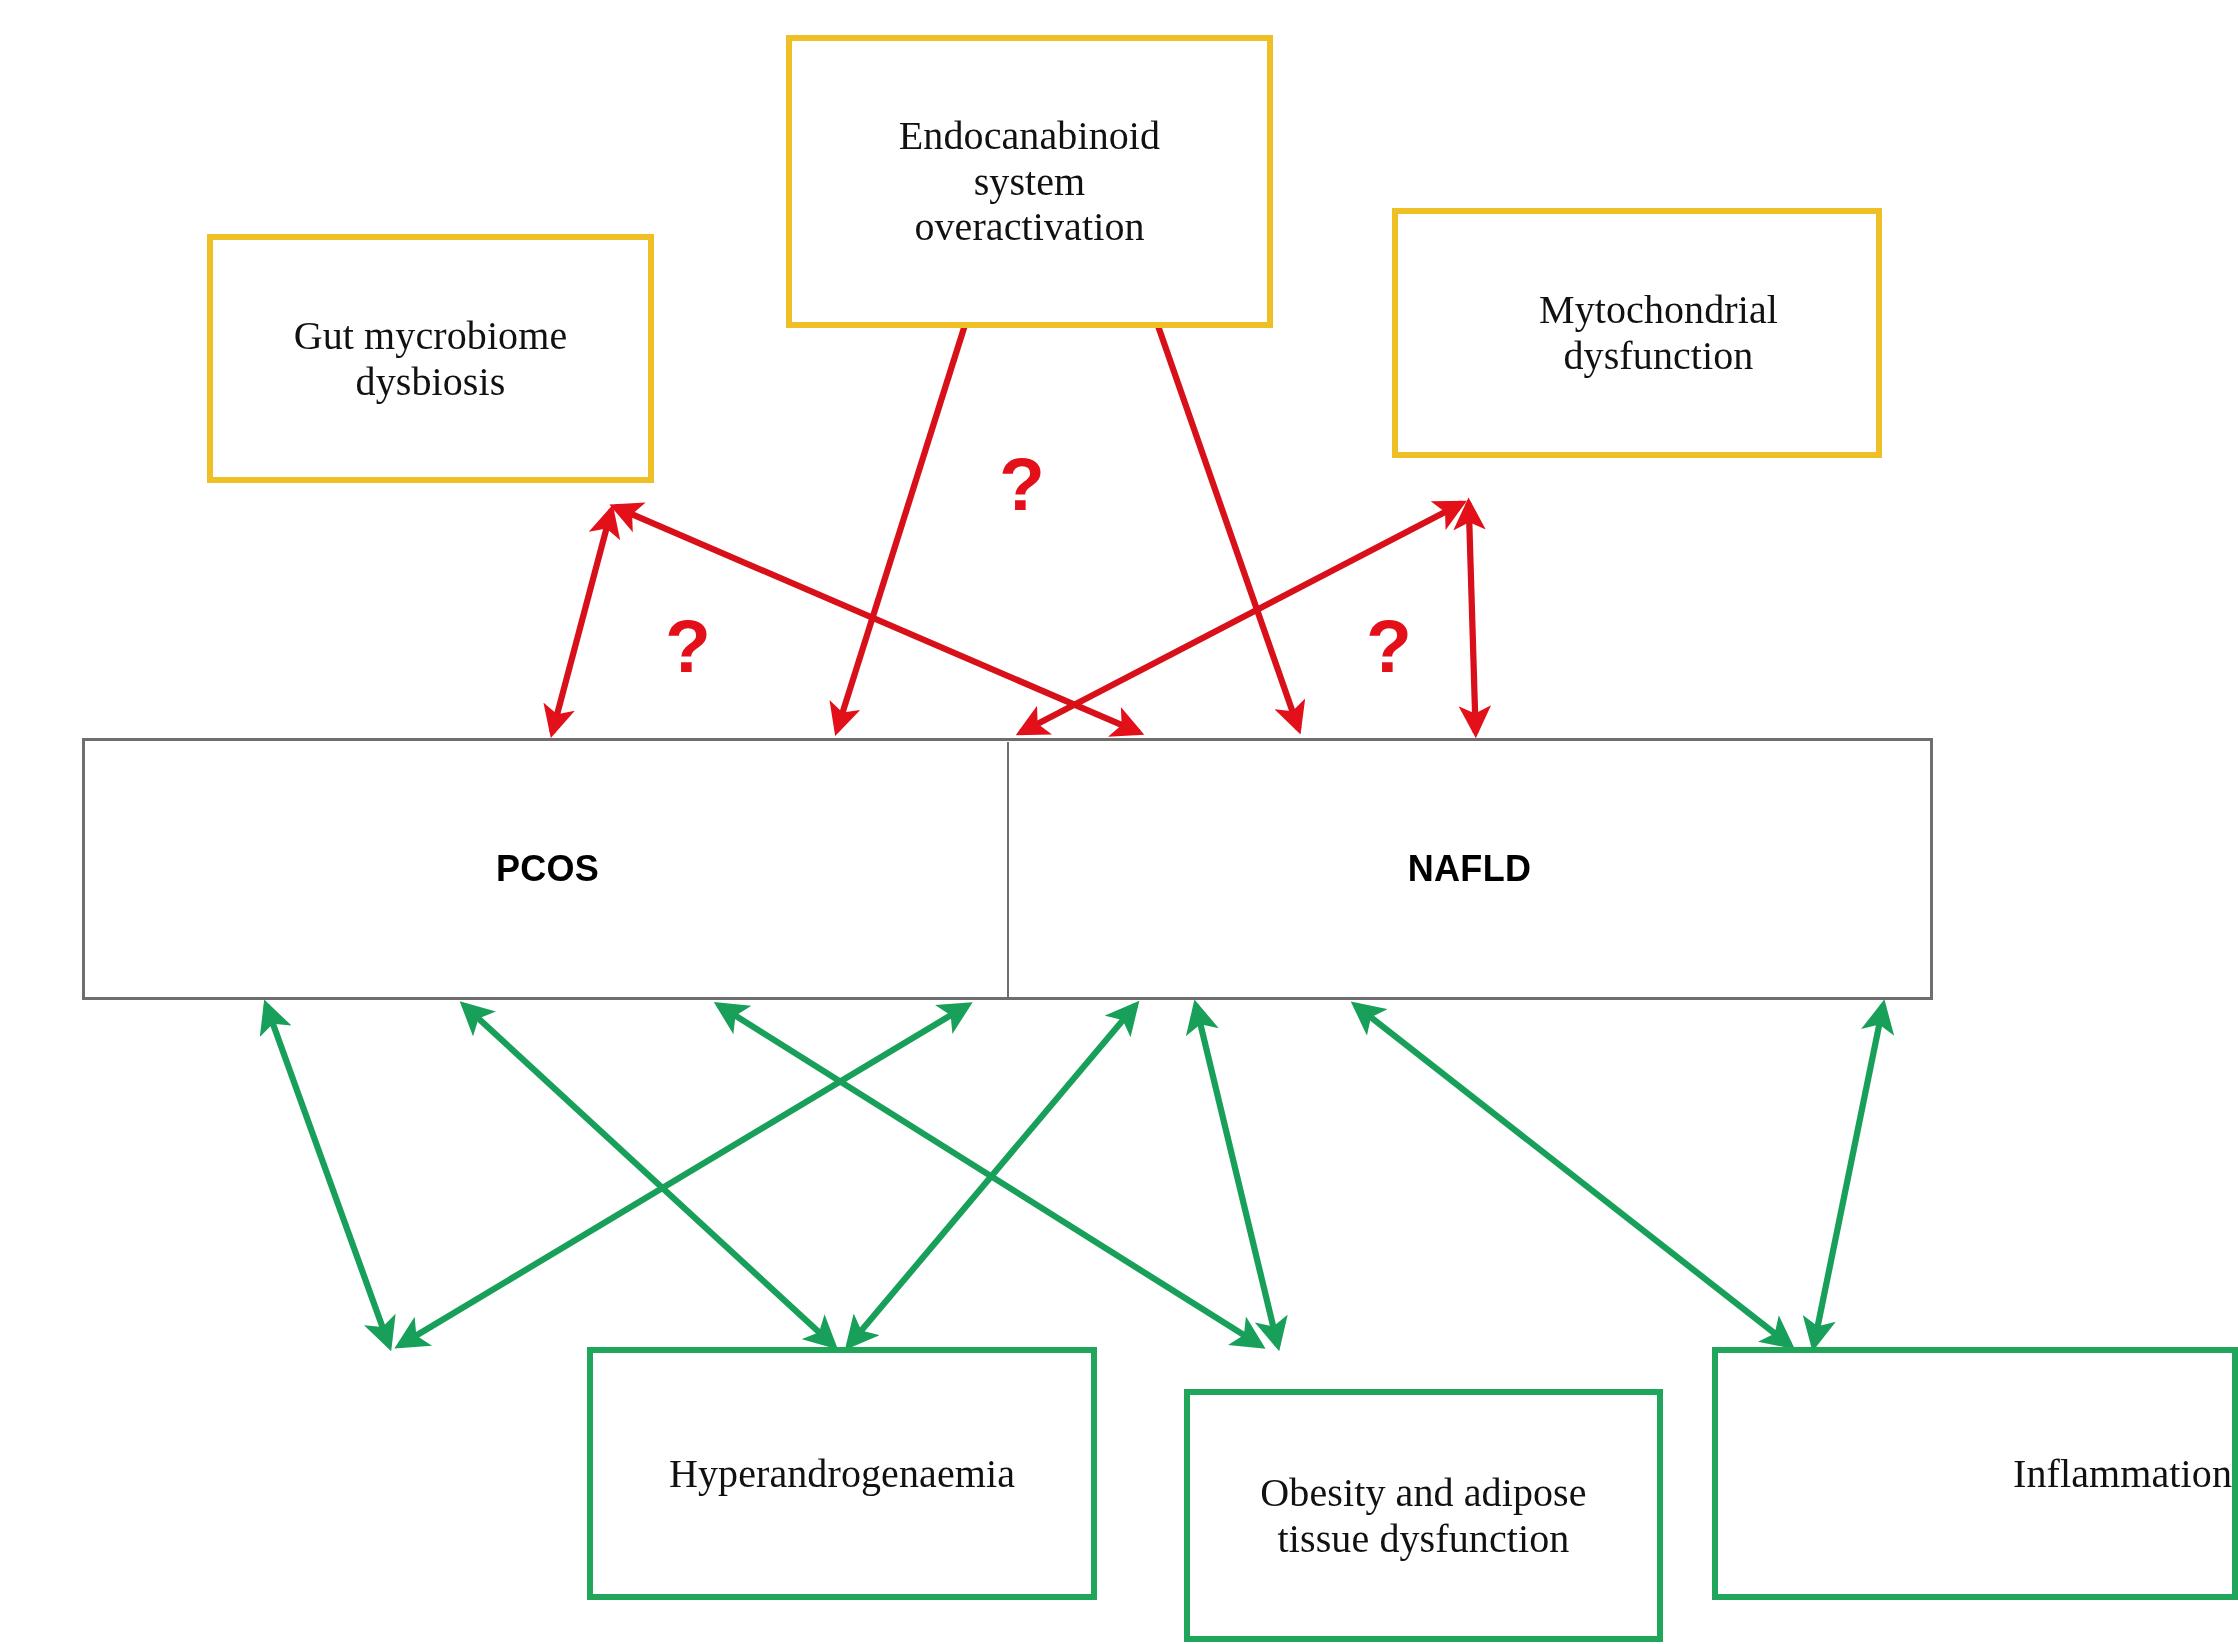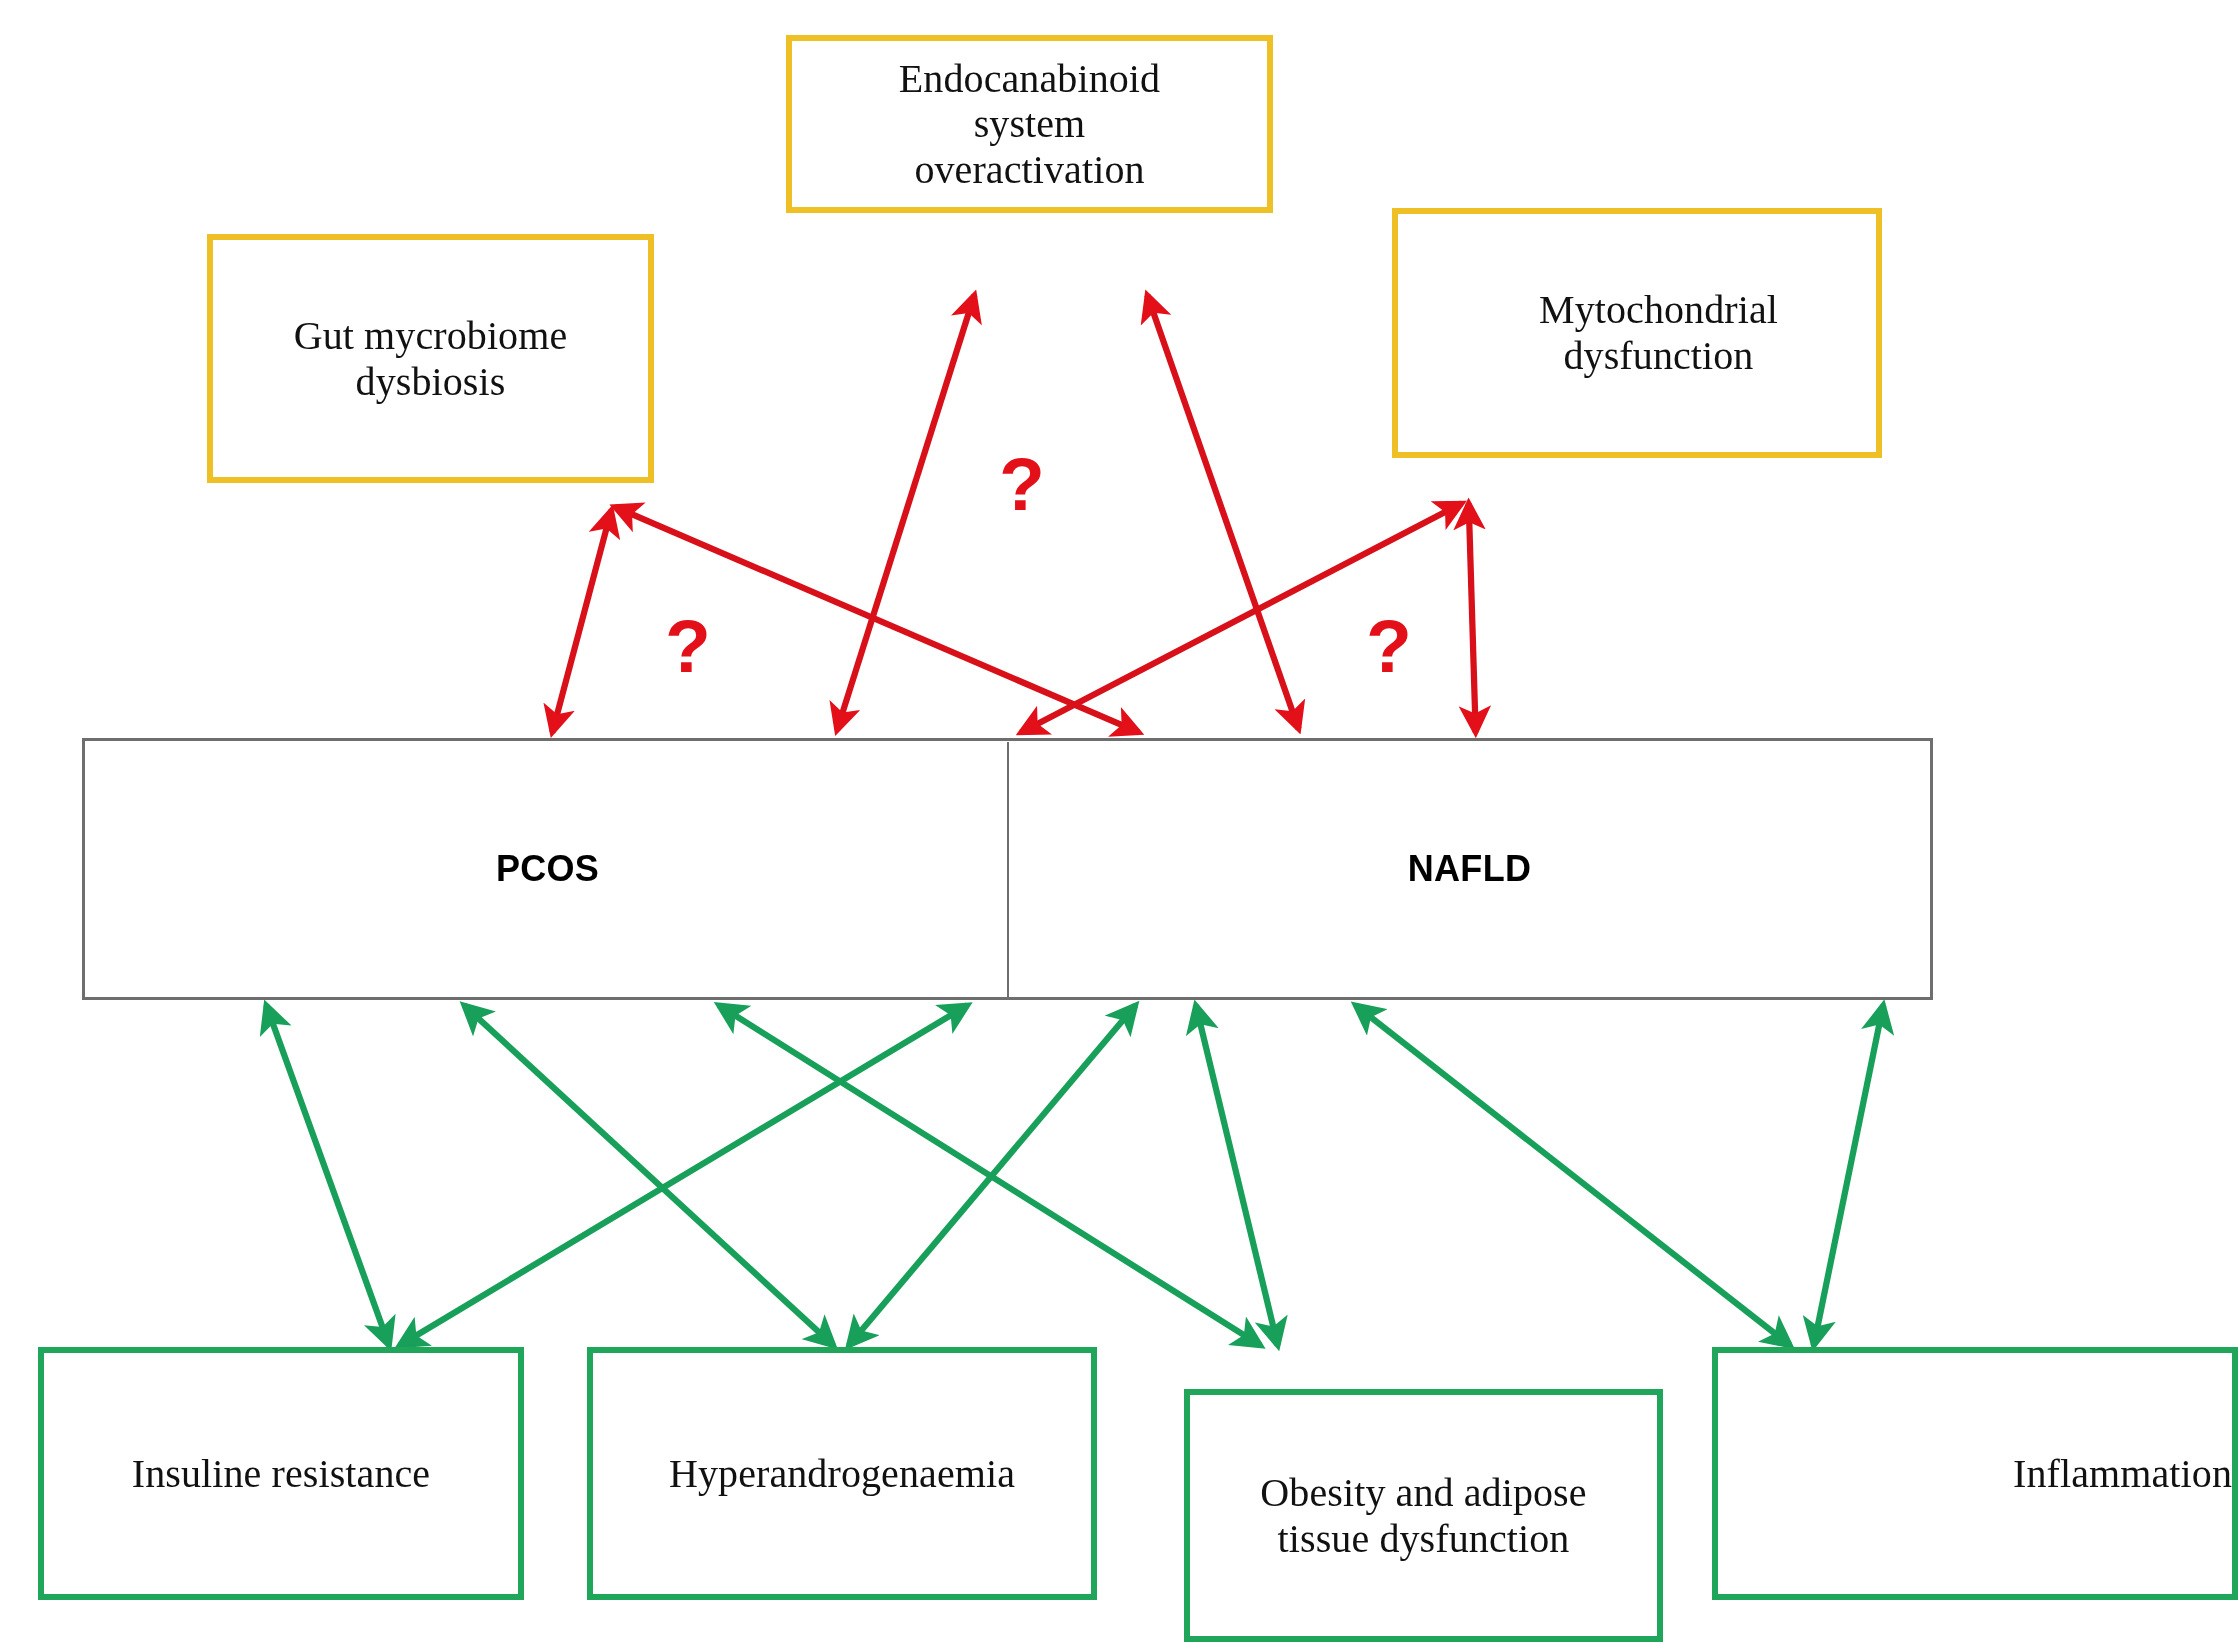--- a/index.html
+++ b/index.html
@@ -71,21 +71,21 @@
     </g>
   </svg>
 
   <div class="box box-yellow" style="left:207px;top:234px;width:447px;height:249px;">
     <div class="box-label">
       <span>Gut mycrobiome</span><br>
       <span>dysbiosis</span>
     </div>
   </div>
 
-  <div class="box box-yellow" style="left:786px;top:35px;width:487px;height:178px;">
+  <div class="box box-yellow" style="left:786px;top:35px;width:487px;height:293px;">
     <div class="box-label">
       <span>Endocanabinoid</span><br>
       <span>system</span><br>
       <span>overactivation</span>
     </div>
   </div>
 
   <div class="box box-yellow" style="left:1392px;top:208px;width:490px;height:250px;padding-left:43px;">
     <div class="box-label">
       <span>Mytochondrial</span><br>
@@ -100,25 +100,20 @@
   <div class="box box-gray" style="left:82px;top:738px;width:1851px;height:262px;display:block;">
     <div class="half" style="left:0;top:0;width:925px;height:100%;">
       <span class="box-label-bold">PCOS</span>
     </div>
     <div class="half" style="left:925px;top:0;width:919px;height:100%;">
       <span class="box-label-bold">NAFLD</span>
     </div>
   </div>
   <div class="divider" style="left:1007px;top:742px;height:257px;"></div>
 
-  <div class="box box-green" style="left:38px;top:1347px;width:486px;height:253px;">
-    <div class="box-label">
-      <span>Insuline resistance</span>
-    </div>
-  </div>
 
   <div class="box box-green" style="left:587px;top:1347px;width:510px;height:253px;">
     <div class="box-label">
       <span>Hyperandrogenaemia</span>
     </div>
   </div>
 
   <div class="box box-green" style="left:1184px;top:1389px;width:479px;height:253px;">
     <div class="box-label">
       <span>Obesity and adipose</span><br>

